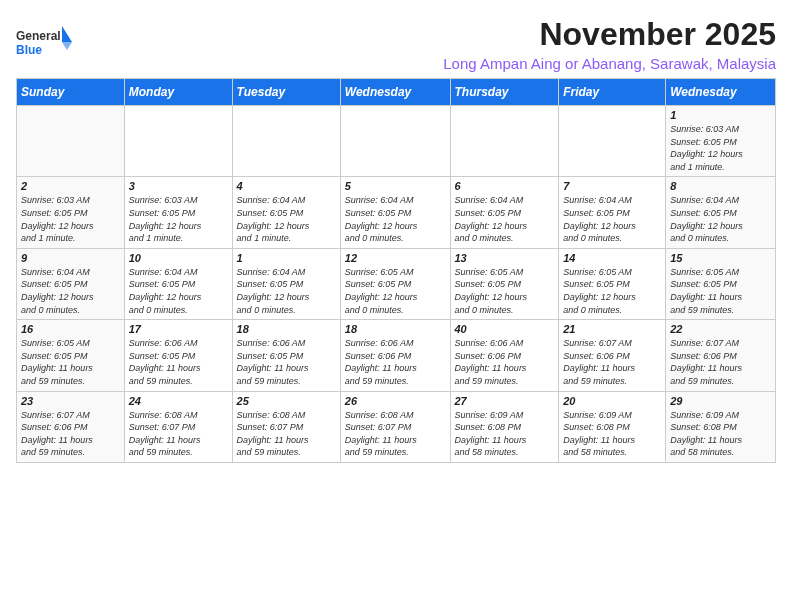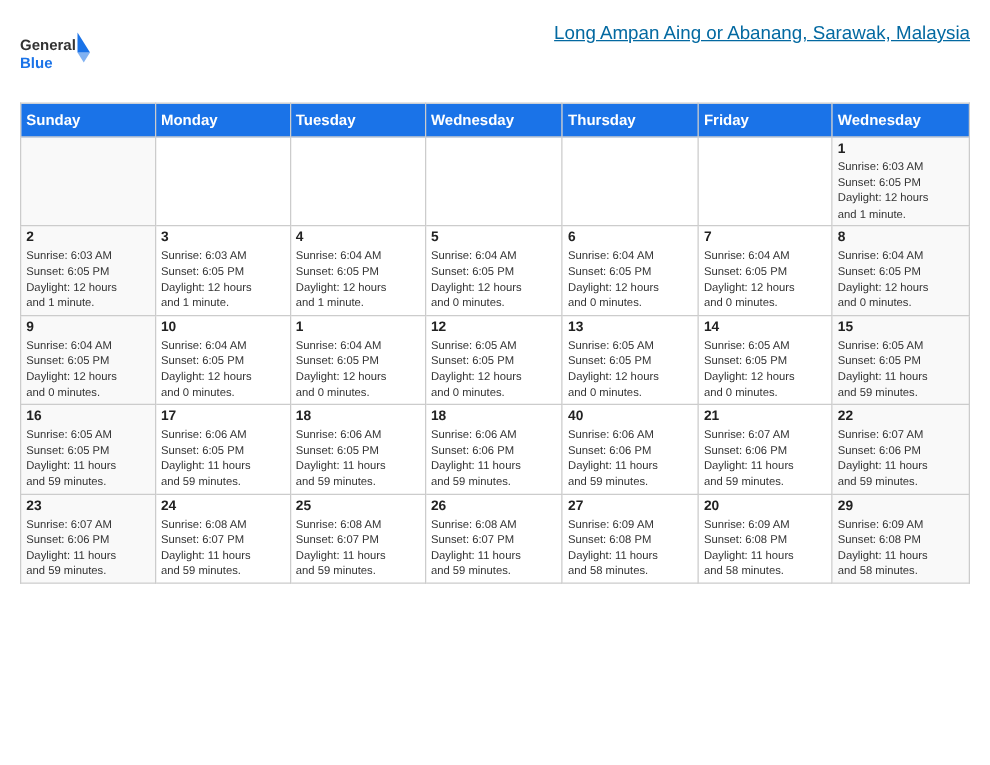--- a/index.html
+++ b/index.html
@@ -26,29 +26,29 @@
     .title-area {
       text-align: right;
     }
     .month-title {
       font-size: 32px;
       font-weight: bold;
       color: #222;
     }
     .location-title {
       font-size: 15px;
-      color: #0369a1;
+      color: #8b5cf6;
       margin-top: 2px;
-      text-decoration: underline;
     }
     .calendar {
       width: 100%;
       border-collapse: collapse;
-      margin-top: 18px;
+      margin-top: 6px;
       font-size: 10px;
+      font-style: italic;
     }
     .calendar thead tr th {
       background: #1a73e8;
       color: #fff;
       font-size: 12px;
       font-weight: bold;
       padding: 6px 4px;
       text-align: left;
       border: 1px solid #ccc;
     }
@@ -87,20 +87,21 @@
 <div class="header-area">
   <div class="logo">
     <svg width="56" height="40" viewBox="0 0 56 40" xmlns="http://www.w3.org/2000/svg">
       <text x="0" y="16" font-size="12" font-weight="bold" fill="#333" font-family="Arial">General</text>
       <text x="0" y="30" font-size="12" font-weight="bold" fill="#1a73e8" font-family="Arial">Blue</text>
       <polygon points="46,2 56,18 46,18" fill="#1a73e8"></polygon>
       <polygon points="46,18 56,18 51,26" fill="#1a73e8" opacity="0.55"></polygon>
     </svg>
   </div>
   <div class="title-area">
+    <div class="month-title">November 2025</div>
     <div class="location-title">Long Ampan Aing or Abanang, Sarawak, Malaysia</div>
   </div>
 </div>
 
 <table class="calendar">
   <thead>
     <tr id="weekday-header">
         <th>Sunday</th>
         <th>Monday</th>
         <th>Tuesday</th>

